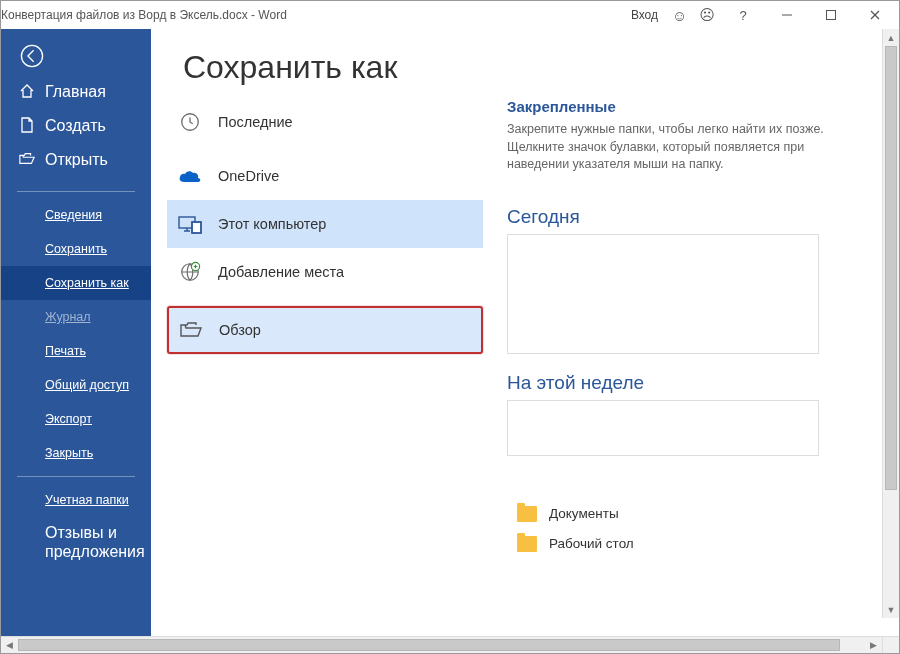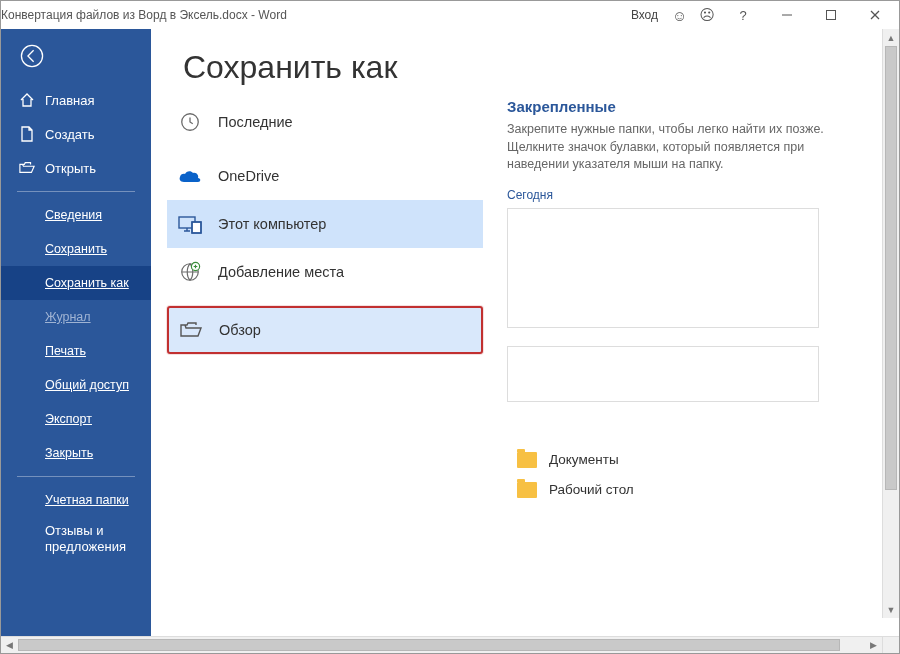--- a/index.html
+++ b/index.html
@@ -12,40 +12,40 @@
   .titlebar .tbtn svg { width:12px; height:12px; }
   .titlebar .signin { padding:0 8px; font-size:12px; color:#444; }
   .titlebar .face { font-size:15px; padding:0 6px; color:#555; }
   
   .body-area { flex:1; display:flex; min-height:0; position:relative; }
   
   .sidebar { width: 150px; background:#2B579A; color:#fff; display:flex; flex-direction:column; font-size:13px; overflow:hidden; }
   .sidebar .back { height:54px; display:flex; align-items:center; padding-left:18px; }
   .sidebar .back svg { width:26px; height:26px; stroke:#fff; }
   .sidebar .nav { display:flex; flex-direction:column; }
-  .sidebar .nav .item { height:34px; display:flex; align-items:center; padding-left:18px; gap:10px; color:#fff; font-size:13px; cursor:default; }
+  .sidebar .nav .item { height:34px; display:flex; padding-left:18px; gap:10px; color:#fff; font-size:16px; cursor:default; }
   .sidebar .nav .item .ic { width:16px; height:16px; display:flex; align-items:center; justify-content:center; }
   .sidebar .sep { height:1px; background:rgba(255,255,255,0.35); margin:6px 16px; }
   .sidebar .nav .sub { padding-left:44px; height:34px; display:flex; align-items:center; font-size:12.5px; cursor:default;text-decoration:underline;}
   .sidebar .nav .sub.disabled { color:#9fb3d3; }
   .sidebar .nav .sub.selected { background:#174286; }
   .sidebar .nav .item.wrap { height:auto; padding-top:6px; padding-bottom:6px; line-height:1.2; padding-left:44px;}
   
   .content { flex:1; background:#fff; display:flex; flex-direction:column; overflow:hidden; position:relative; }
   .content h1 { font-weight:300; font-size:32px; color:#333; padding:20px 0 12px 32px; }
   .content-cols { flex:1; display:flex; }
   .col-left { width: 348px; padding: 0 16px 0 16px; }
   .loc { height:48px; display:flex; align-items:center; gap:16px; padding-left:10px; font-size:14.5px; color:#333; cursor:default; border:1px solid transparent;}
   .loc.sel { background:#cfe3fb; }
   .loc.browse { background:#d9e8fb; border:2px solid #c13030; border-radius:3px; height:48px; box-shadow: 0 0 0 1px rgba(193,48,48,.15); }
   .loc .ic { width:24px; height:24px; display:flex; align-items:center; justify-content:center; }
   .col-right { flex:1; padding: 0 34px 0 8px; font-size:13px; color:#444; }
   .col-right h3 { color:#2B579A; font-size:15px; font-weight:600; margin-bottom:6px; }
-  .col-right .hint { color:#666; font-size:12.5px; line-height:1.4; margin-bottom:14px; }
-  .col-right .section-label { color:#2B579A; font-size:12px; margin:6px 0 6px 0; }
+  .col-right .hint { color:#666; font-size:12.5px; line-height:1.4; margin-bottom:32px; }
+  .col-right .section-label { color:#2B579A; font-size:19px; margin:6px 0 6px 0; }
   .placebox { border:1px solid #ddd; background:#fff; height:120px; width:312px; margin-bottom:18px; }
   .placebox.small { height:56px; margin-bottom:50px;}
   .folder-row { display:flex; gap:12px; height:30px; padding-left:10px; font-size:13.5px; color:#333; }
   .folder-ic { width:20px; height:16px; background:#f7c043; position:relative; border-radius:1px; }
   .folder-ic::before { content:""; position:absolute; top:-3px; left:0; width:8px; height:3px; background:#f7c043; border-radius:1px 1px 0 0;}
   
   .vscroll { position:absolute; right:0; top:0; bottom:18px; width:17px; background:#f0f0f0; border-left:1px solid #ddd; display:flex; flex-direction:column; }
   .vscroll .abtn { height:17px; display:flex; align-items:center; justify-content:center; color:#777; font-size:9px;}
   .vscroll .track { flex:1; position:relative; }
   .vscroll .thumb { position:absolute; left:2px; right:2px; top:0; height:80%; background:#c9c9c9; border:1px solid #b7b7b7;}
@@ -193,20 +193,21 @@
           </div>
         </div>
 
         <div class="col-right">
           <h3>Закрепленные</h3>
           <div class="hint">Закрепите нужные папки, чтобы легко найти их позже. Щелкните значок булавки, который появляется при наведении указателя мыши на папку.</div>
 
           <div class="section-label">Сегодня</div>
           <div class="placebox"></div>
 
+          <div class="section-label">На этой неделе</div>
           <div class="placebox small"></div>
 
           <div class="folder-row">
             <span class="folder-ic"></span>
             <span>Документы</span>
           </div>
           <div class="folder-row">
             <span class="folder-ic"></span>
             <span>Рабочий стол</span>
           </div>

